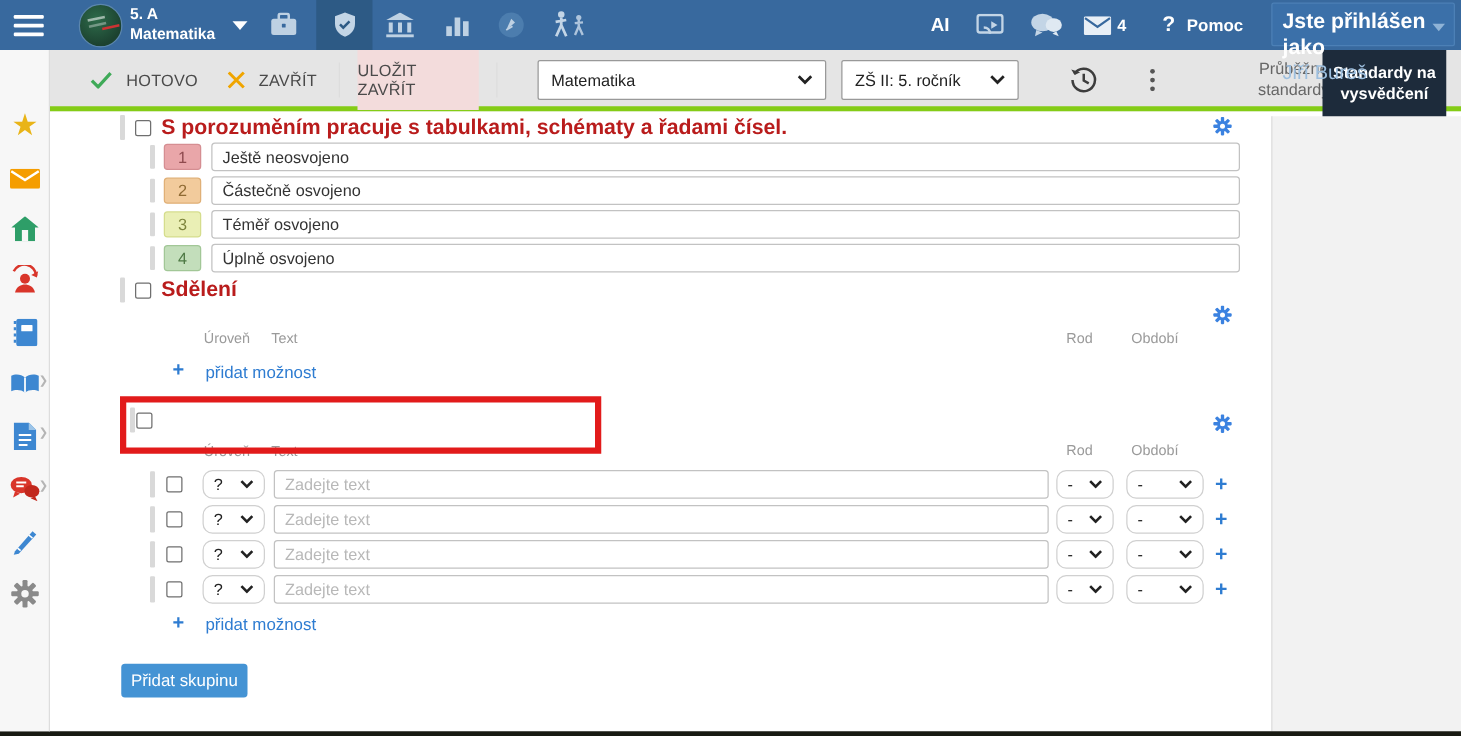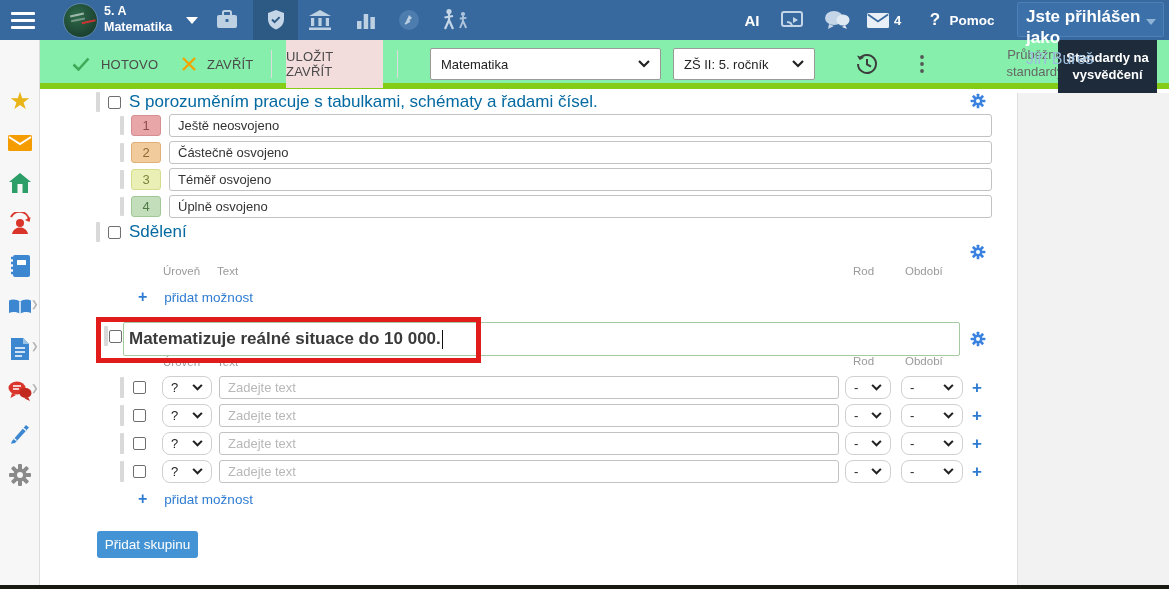--- a/index.html
+++ b/index.html
@@ -21,21 +21,21 @@
   .ai-label { color:#fff; font-weight:bold; font-size:15px; }
   .mail-badge { color:#fff; font-size:13px; font-weight:bold; margin-left:5px; }
   .q-mark { color:#fff; font-weight:bold; font-size:17px; }
   .help-label { color:#fff; font-weight:bold; font-size:13.5px; }
   .user-box { position:absolute; left:1017px; top:2px; width:147px; height:35px; background:#3b70a9; border:1px solid #4c80b6; border-radius:2px; padding:3px 20px 3px 8px; cursor:pointer; }
   .user-box .cap { color:#fff; font-size:17px; font-weight:bold; line-height:1.25; }
   .user-box .usr { color:#9dbfdf; font-size:16px; line-height:1.25; }
   .user-box .uc { position:absolute; right:7px; top:16px; border-left:5px solid transparent; border-right:5px solid transparent; border-top:6px solid #8fb3d6; }
 
   
-  .toolbar { position:absolute; left:40px; top:40px; width:1129px; height:49px; background:#86efac; border-bottom:6px solid #84cc16; z-index:10; }
+  .toolbar { position:absolute; left:40px; top:40px; width:1129px; height:49px; background:#e5e5e5; border-bottom:4px solid #84cc16; z-index:10; }
   .tb { position:absolute; top:0; height:48px; display:flex; align-items:center; cursor:pointer; }
   .tb-label { font-size:13px; color:#4a4a4a; letter-spacing:.2px; }
   .tb-sep { position:absolute; top:10px; width:1px; height:28px; background:#ddd; }
   .save-block { left:246px; width:97px; background:#f3dcdc; justify-content:center; }
   .fake-select { position:absolute; top:8px; height:32px; background:#fff; border:1px solid #999; border-radius:2px; display:flex; align-items:center; padding:0 10px; font-size:13px; color:#222; cursor:pointer; }
   .fake-select .chev { margin-left:auto; }
   .tab-ongoing { position:absolute; left:945px; top:0; width:100px; height:48px; display:flex; align-items:center; justify-content:center; text-align:center; font-size:13px; color:#666; line-height:1.3; cursor:pointer; }
   .tab-report { position:absolute; left:1018px; top:0; width:99px; height:53px; background:#1d2b3b; color:#fff; font-weight:bold; font-size:13px; display:flex; align-items:center; justify-content:flex-start; text-align:center; line-height:1.3; cursor:pointer; }
 
   
@@ -44,21 +44,21 @@
   .mini-arrow { position:absolute; font-size:9px; color:#b5b5b5; }
 
   
   .content-bg { position:absolute; left:40px; top:89px; width:977px; height:496px; background:#fff; }
   .right-gray { position:absolute; left:1017px; top:93px; width:152px; height:492px; background:#f2f2f2; border-left:1px solid #ddd; }
   .bottom-strip { position:absolute; left:0; top:585px; width:1169px; height:4px; background:#181a12; }
 
   .drag-handle { width:4px; background:#d9d9d9; border-radius:1px; }
   .checkbox { width:13px; height:13px; border:1.5px solid #6f6f6f; border-radius:2px; background:#fff; cursor:pointer; flex:none; }
   .sec-head { position:absolute; display:flex; align-items:center; }
-  .sec-title { font-size:17px; font-weight:normal; color:#0369a1; margin-left:8px; white-space:nowrap; }
+  .sec-title { font-size:17px; font-weight:bold; color:#b91c1c; margin-left:8px; white-space:nowrap; }
   .gear-btn { position:absolute; width:16px; height:16px; cursor:pointer; }
 
   .opt-row { position:absolute; left:120px; width:872px; height:23px; display:flex; align-items:center; }
   .opt-row .drag-handle { height:19px; margin-right:7px; }
   .badge { width:30px; height:21px; border-radius:3px; border:1px solid; display:flex; align-items:center; justify-content:center; font-size:13px; margin-right:8px; flex:none; }
   .b1 { background:#e9a6a9; border-color:#d58e92; color:#8f4a4e; }
   .b2 { background:#f2cb9c; border-color:#e0b077; color:#8f6a33; }
   .b3 { background:#eaefb5; border-color:#d5dd8d; color:#7c833b; }
   .b4 { background:#c3debb; border-color:#a2c797; color:#4f7a46; }
   .txt-input { height:23px; border:1px solid #c2c2c2; border-radius:3px; font-size:13px; color:#333; padding:0 8px; background:#fff; outline:none; flex:1 1 auto; }
@@ -407,24 +407,20 @@
   <span class="col-h" style="left:905px;top:265px;">Období</span>
 
   <div class="add-link" style="left:138px;top:288px;">
     <span class="plus">+</span>
     <span class="lbl">přidat možnost</span>
   </div>
 
   <div class="drag-handle" style="position:absolute;left:104px;top:326px;height:20px;z-index:1;"></div>
   <div class="checkbox" style="position:absolute;left:109px;top:330px;z-index:1;"></div>
 
-  <div class="title-input">
-    <span class="val">Matematizuje reálné situace do 10 000.</span>
-    <span class="text-caret"></span>
-  </div>
   <div class="gear-btn" style="left:970px;top:331px;">
     <svg width="16" height="16" viewBox="0 0 24 24">
         <g fill="#3b82e0">
           <rect x="10" y="1" width="4" height="22" rx="1"></rect>
           <rect x="10" y="1" width="4" height="22" rx="1" transform="rotate(45 12 12)"></rect>
           <rect x="10" y="1" width="4" height="22" rx="1" transform="rotate(90 12 12)"></rect>
           <rect x="10" y="1" width="4" height="22" rx="1" transform="rotate(135 12 12)"></rect>
           <circle cx="12" cy="12" r="6.5"></circle>
         </g>
         <circle cx="12" cy="12" r="3" fill="#fff"></circle>

